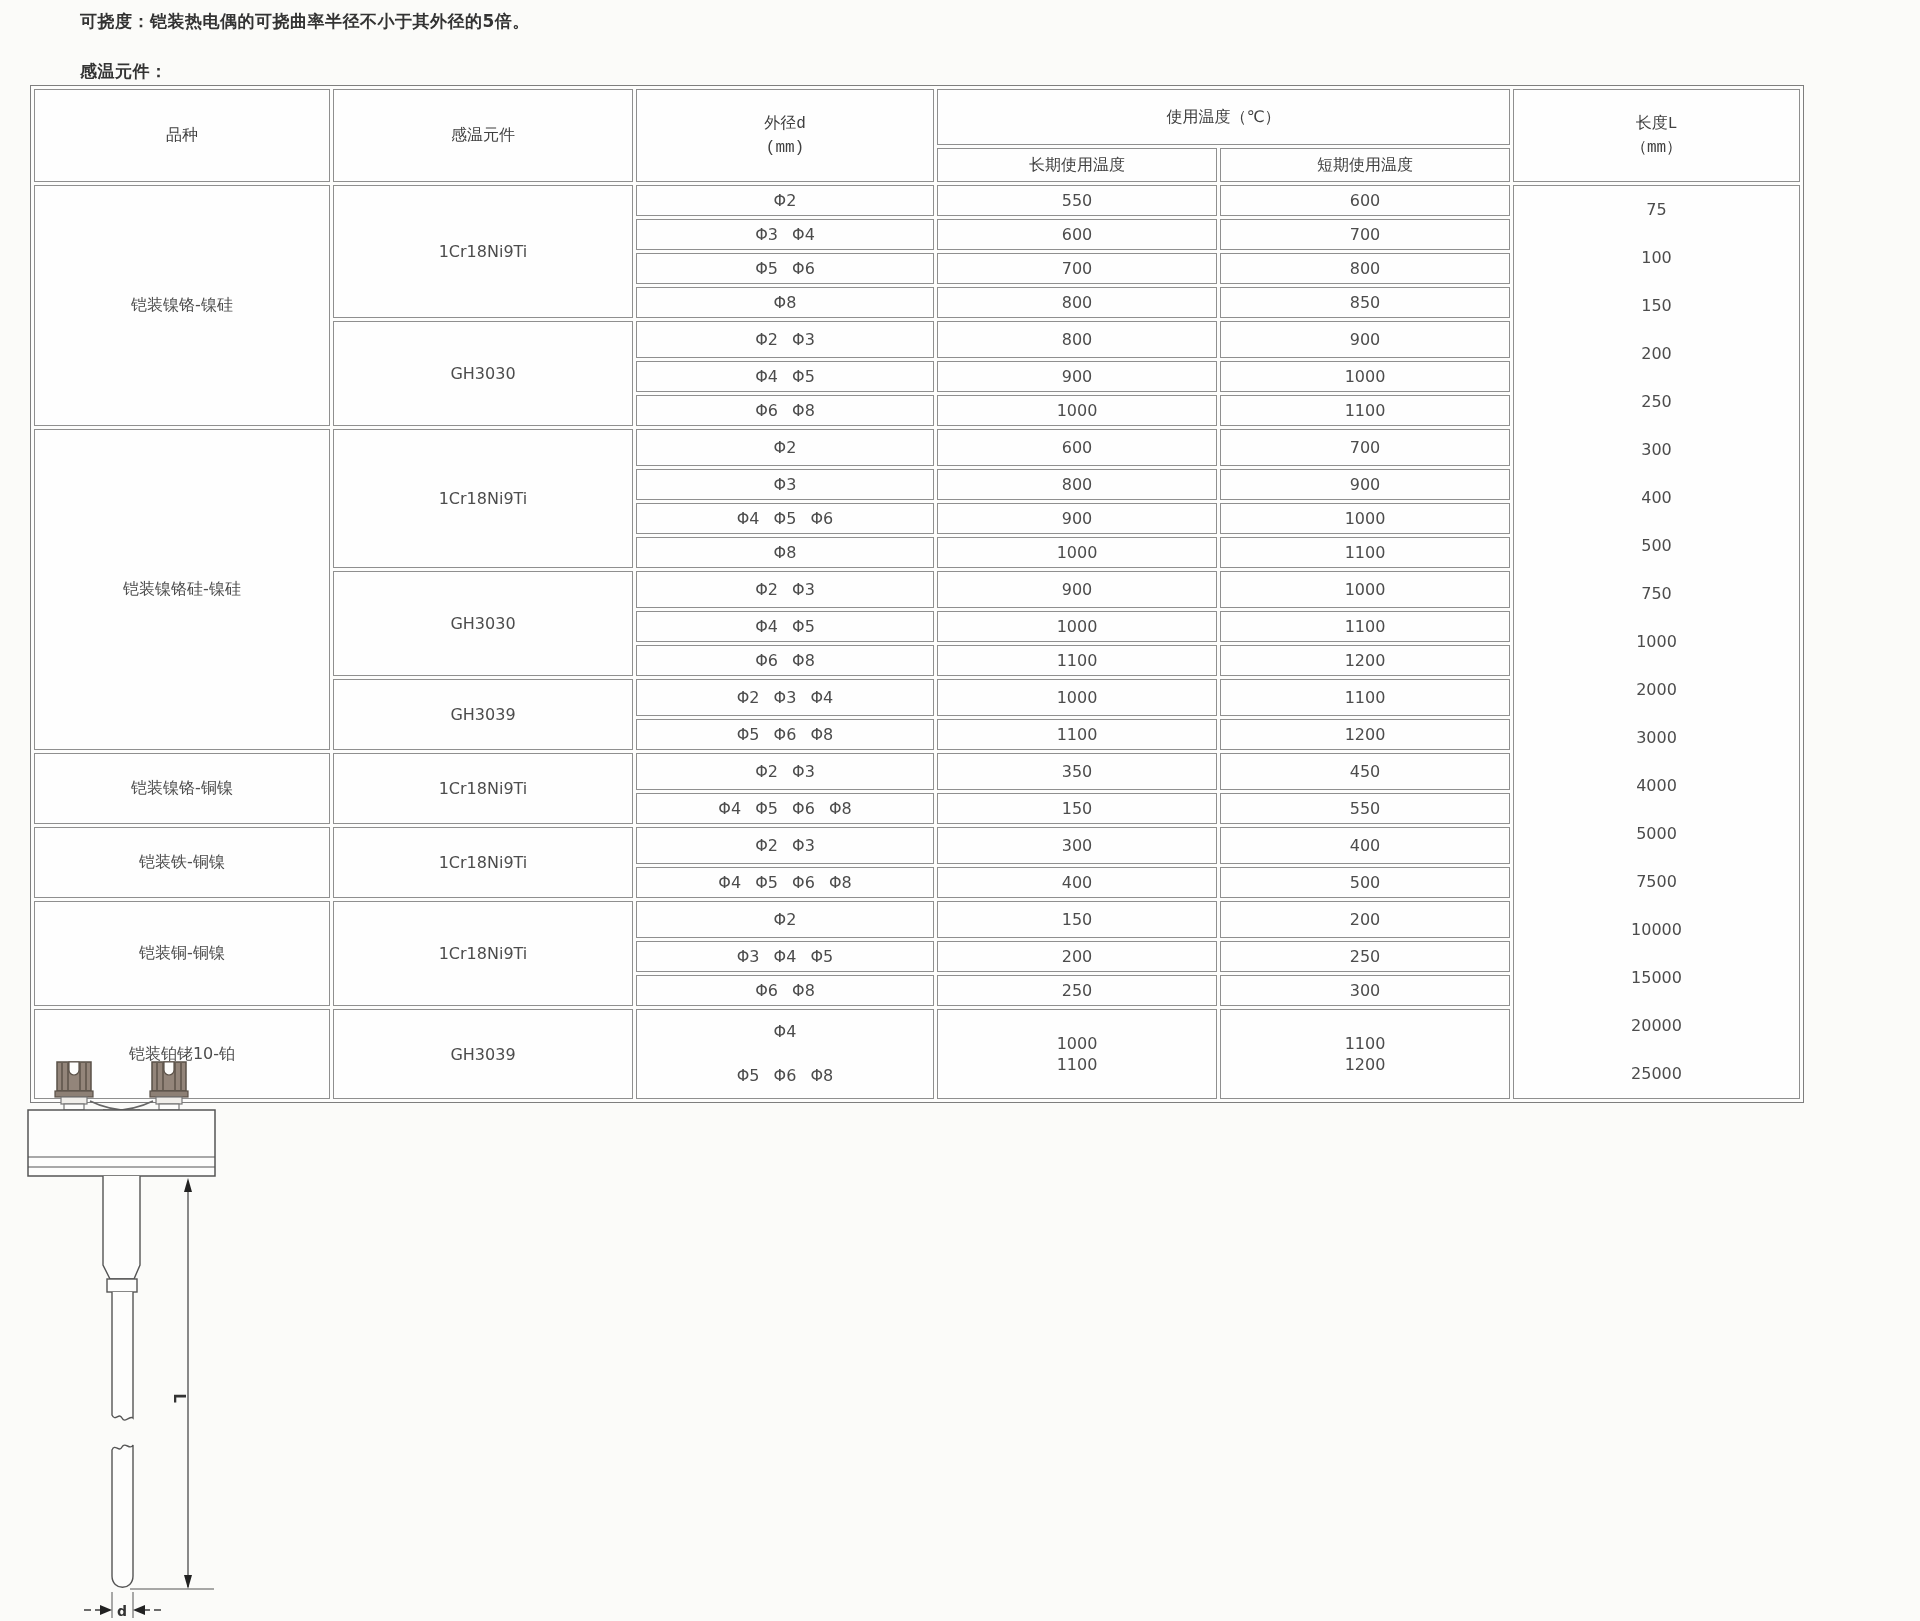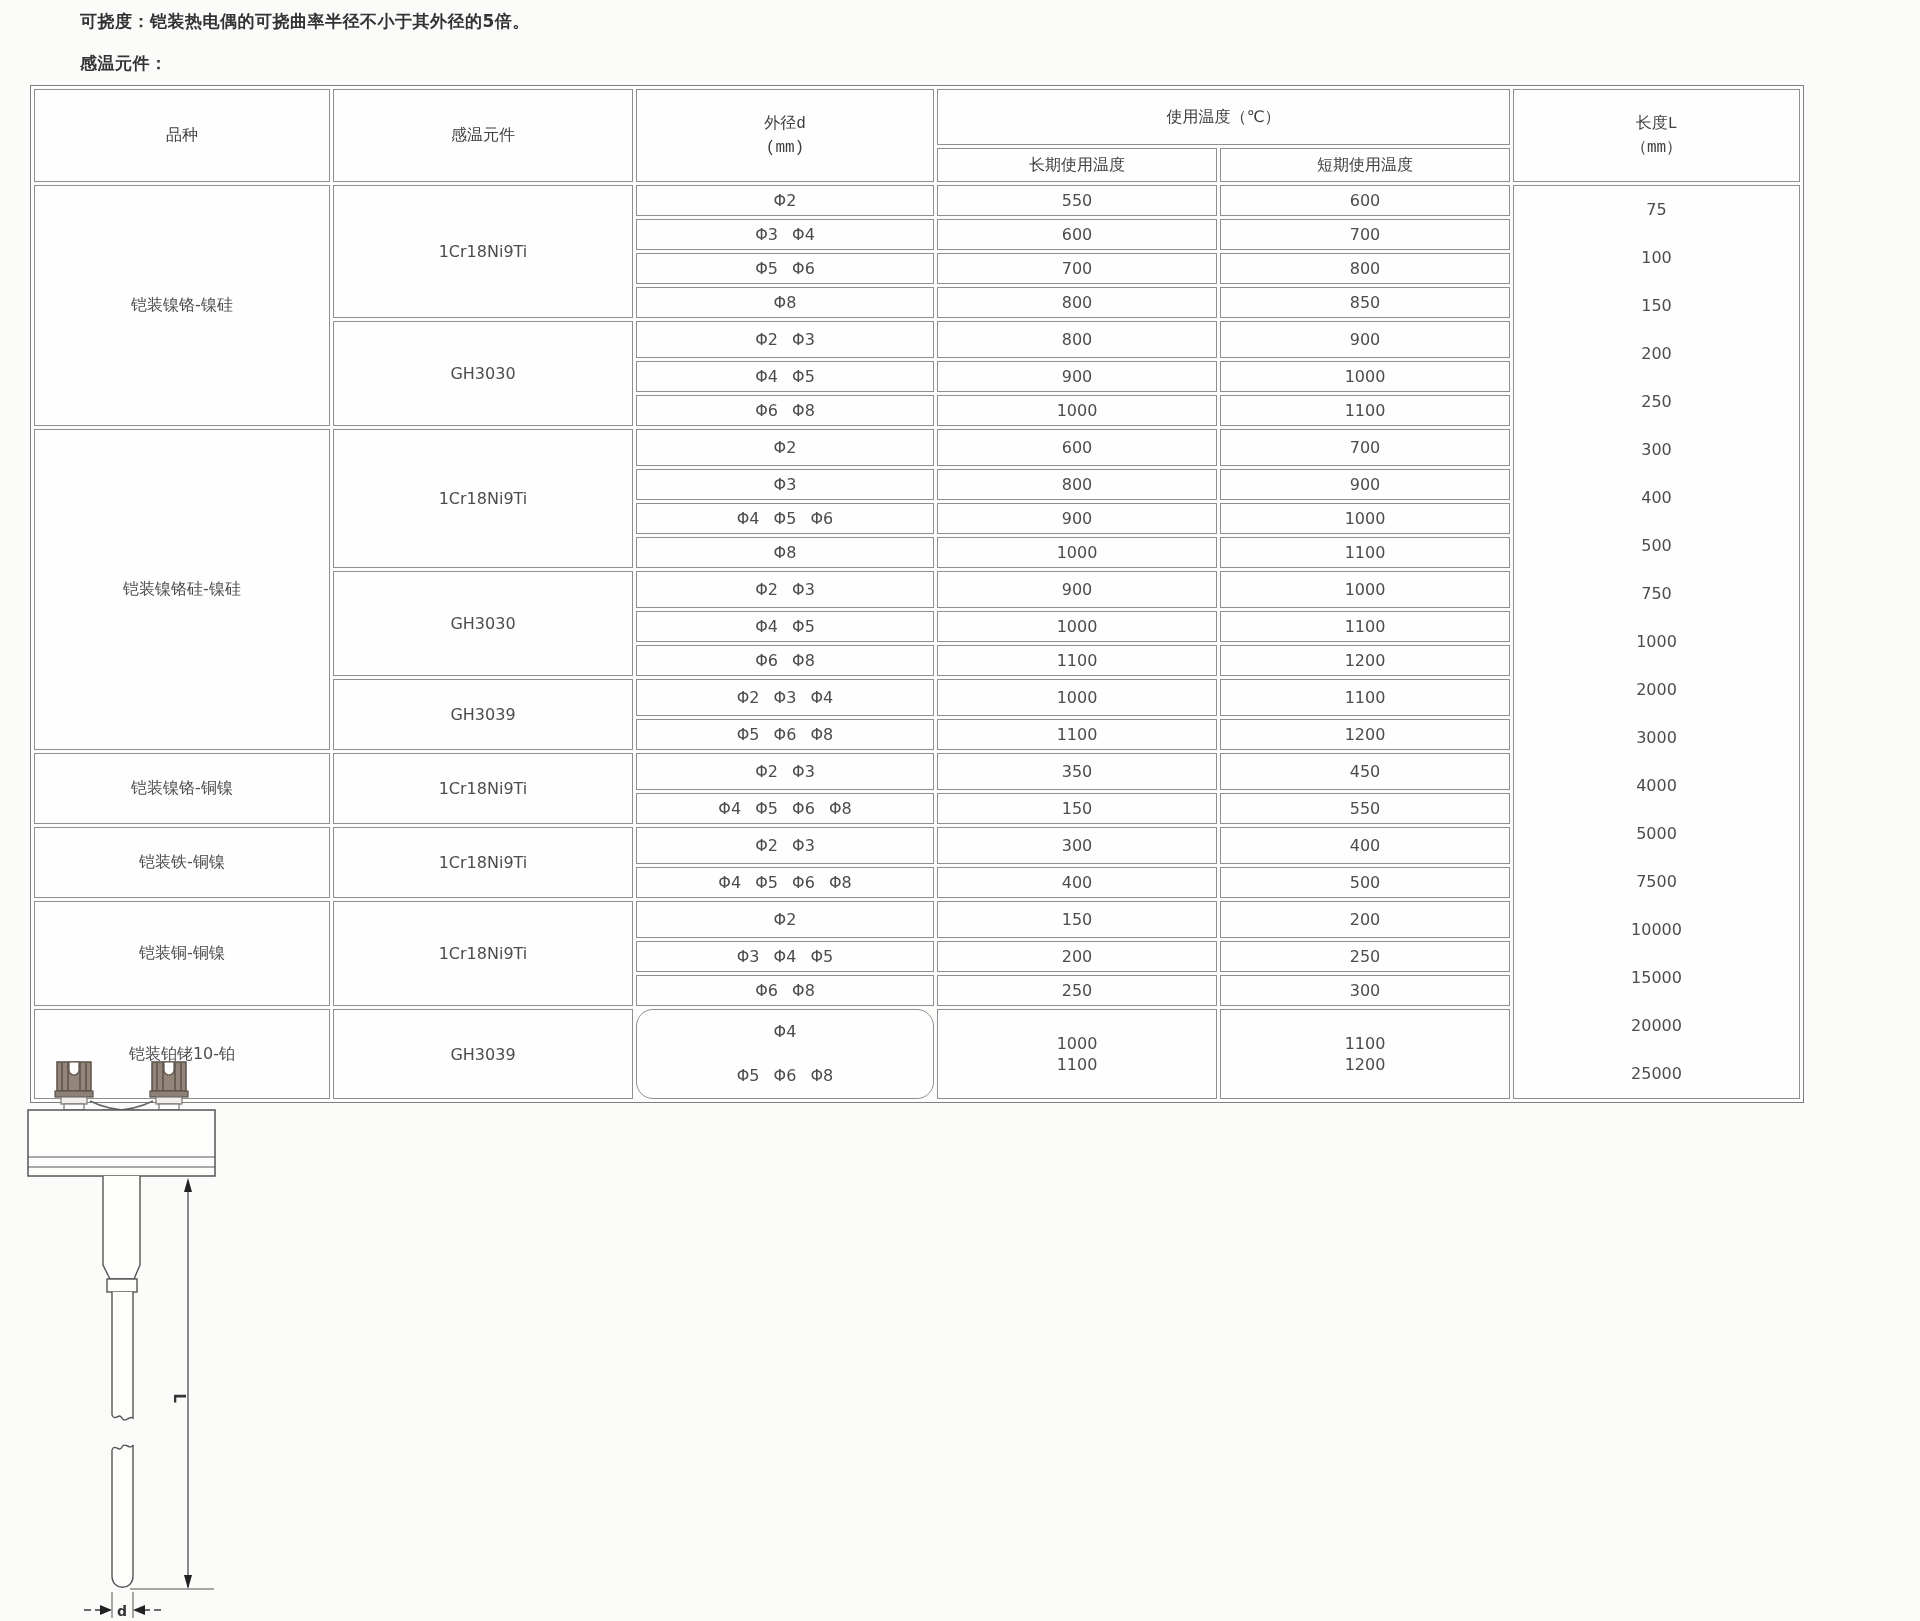--- a/index.html
+++ b/index.html
@@ -9,21 +9,21 @@
     font-family:"DejaVu Sans","Liberation Sans",sans-serif;
     color:#3a3a3a;
     overflow:hidden;
   }
   .note{
     position:absolute;left:37px;
     font-size:17px;font-weight:600;color:#333;
     letter-spacing:0.5px;white-space:nowrap;margin-left:43px;
   }
   .note1{top:10px;}
-  .note2{top:52px;}
+  .note2{top:60px;}
 
   table.spec{
     position:absolute;left:30px;top:85px;
     border-collapse:separate;border-spacing:3px;
     border:1px solid #7e7e7e;
     background:#fdfdfc;
     table-layout:fixed;
   }
   table.spec th, table.spec td{
     border:1px solid #8f8f8f;
@@ -33,21 +33,21 @@
     padding:0 2px;
     white-space:pre-line;
     font-weight:normal;
   }
   table.spec th{color:#404040;}
   tr.h1 th{height:54px;}
   tr.h2 th{height:32px;}
   tbody td{height:29px;}
   tr.tall td{height:86px;}
   td.dcell{word-spacing:9px;margin-left:40px;}
-  tr.tall td.dcell{line-height:44px;border-radius:17px;}
+  tr.tall td.dcell{line-height:44px;}
   tr.tall td.tcell{line-height:21px;}
   td.lencell{
     line-height:48px;font-size:17px;color:#4c4c4c;
     vertical-align:middle;
   }
   th.two-line{line-height:24px;font-family:Liberation Mono, monospace;}
 
   .diagram{position:absolute;left:0px;top:1040px;width:280px;height:581px;}
 </style>
 </head>

